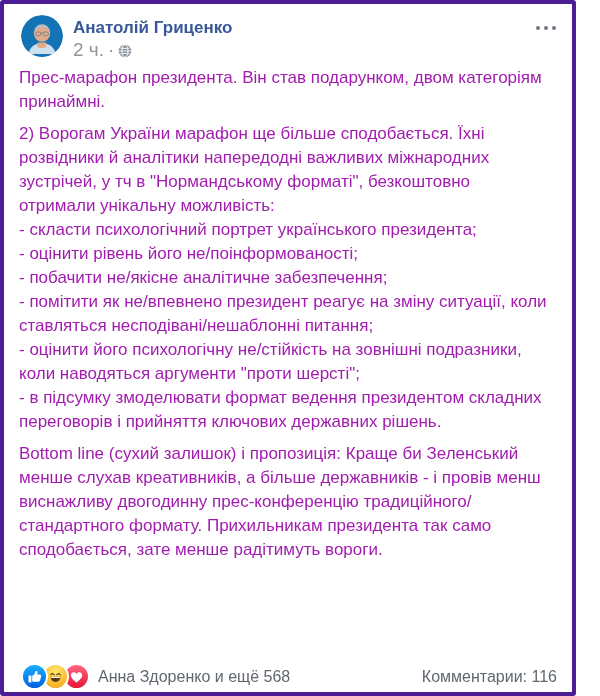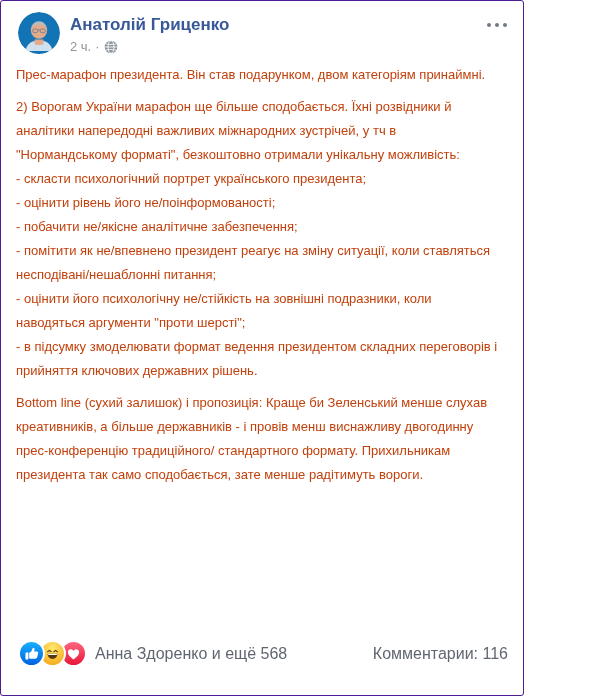--- a/index.html
+++ b/index.html
@@ -4,23 +4,23 @@
 <style>
   html, body { margin: 0; padding: 0; }
   body {
     width: 600px; height: 696px; overflow: hidden;
     background: #fff;
     font-family: "Liberation Sans", "DejaVu Sans", sans-serif;
     -webkit-font-smoothing: antialiased;
   }
   .card {
     box-sizing: border-box;
-    width: 524px; height: 696px;
+    width: 576px; height: 696px;
     background: #fff;
-    border: 1px solid #4c1d95;
+    border: 4px solid #4c1d95;
     border-radius: 3px;
     display: flex; flex-direction: column;
     position: relative;
   }
   
   .header {
     display: flex; align-items: flex-start;
     padding: 11px 16px 0 17px;
   }
   .avatar {
@@ -29,49 +29,49 @@
   }
   .avatar svg { display: block; }
   .header-info { margin-left: 10px; padding-top: 2px; }
   .author-name {
     font-size: 17px; font-weight: 700; color: #385898;
     line-height: 21px; text-decoration: none; cursor: pointer;
   }
   .meta-row {
     display: flex; align-items: center;
     margin-top: 3px;
-    font-size: 13px; color: #90949c; line-height: 17px;
+    font-size: 19px; color: #90949c; line-height: 17px;
   }
   .meta-dot { margin: 0 4px; }
   .globe { display: inline-block; width: 14px; height: 14px; }
   .more-btn {
     position: absolute; top: 14px; right: 14px;
     width: 28px; height: 20px;
     display: flex; align-items: center; justify-content: flex-end;
     gap: 4px; cursor: pointer; border: none; background: transparent; padding: 0 2px;
   }
   .more-btn .dot {
     width: 4px; height: 4px; border-radius: 50%; background: #737a85;
   }
   
   .post-text {
     padding: 8px 23px 0 15px;
-    font-size: 13px; line-height: 24px; color: #c2410c;
+    font-size: 17px; line-height: 24px; color: #a21caf;
     letter-spacing: 0;
   }
   .post-text p {
     margin: 0 0 8px 0;
     white-space: pre-line;
   }
   .post-text p:last-child { margin-bottom: 12px; }
   
   .footer {
     margin-top: auto;
     display: flex; align-items: center;
-    padding: 8px 15px 28px 17px;
+    padding: 8px 15px 2px 17px;
     font-size: 16px; color: #616770;
   }
   .reactions { display: flex; align-items: center; }
   .reaction {
     box-sizing: border-box;
     width: 27px; height: 27px; border-radius: 50%;
     border: 2px solid #fff;
     display: flex; align-items: center; justify-content: center;
     cursor: pointer;
   }

